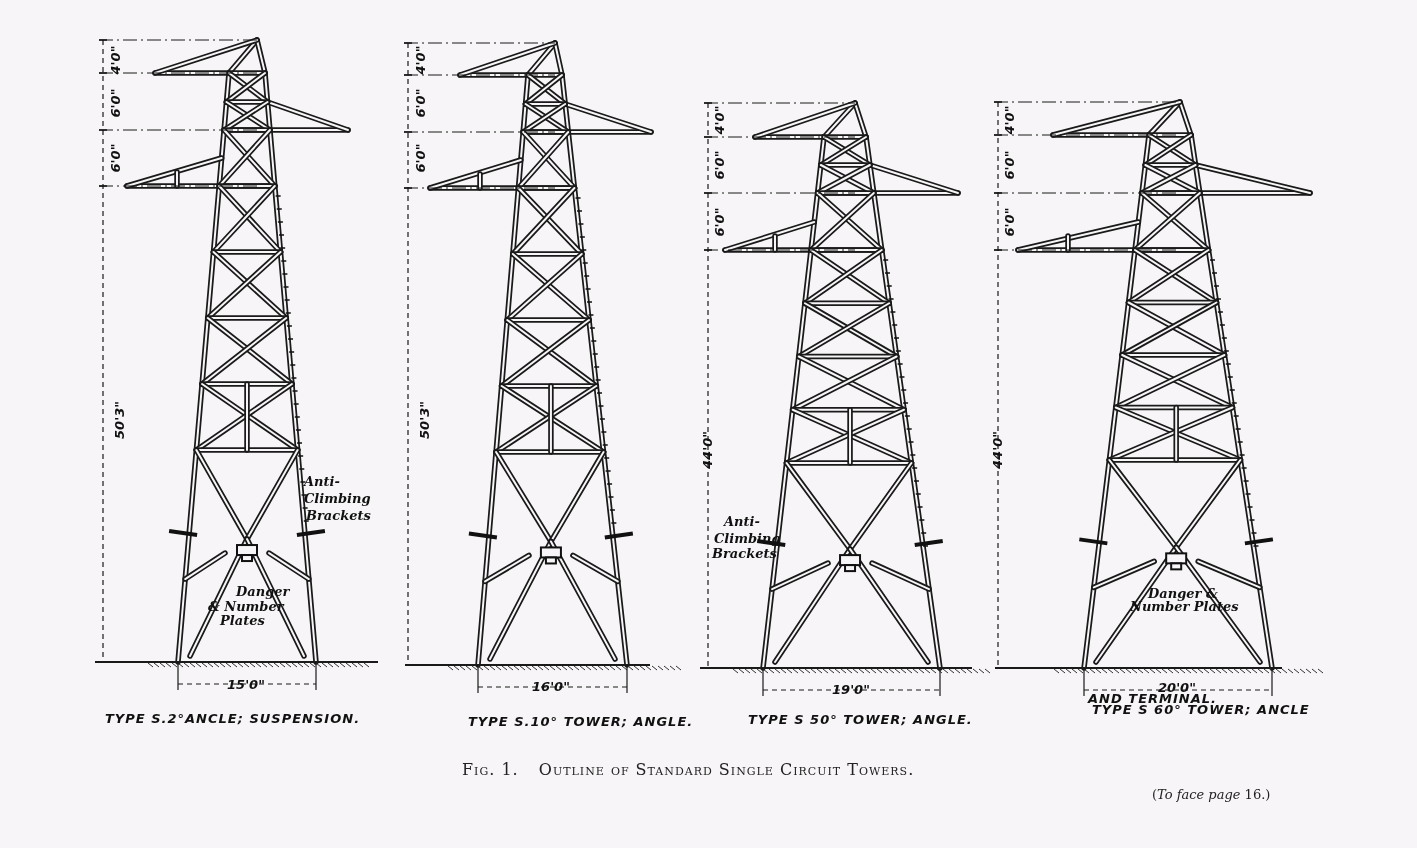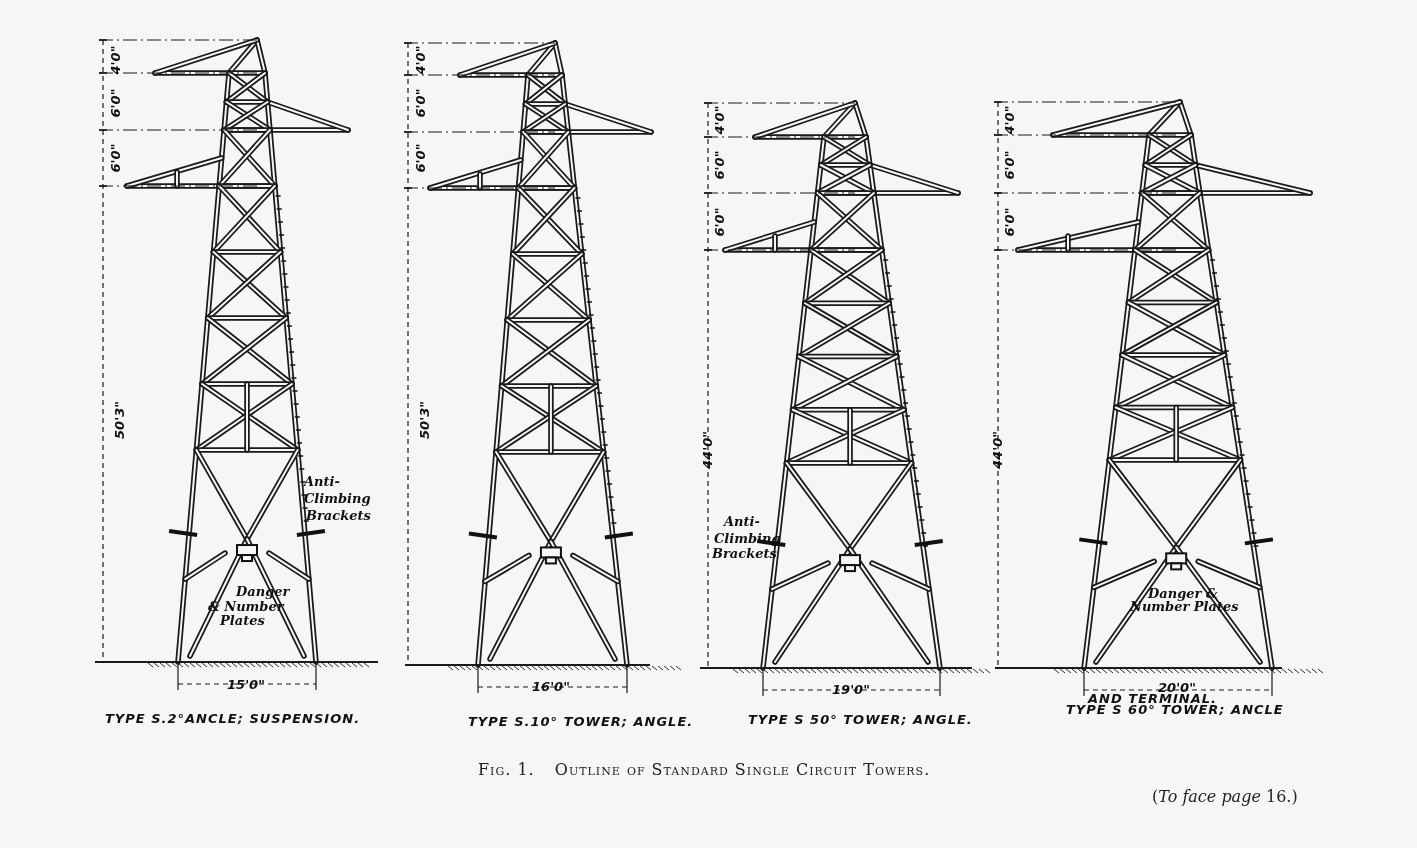--- a/index.html
+++ b/index.html
@@ -28,24 +28,24 @@
     .caption {
       position: absolute; font-family: "DejaVu Sans", sans-serif; font-weight: bold;
       font-style: italic; font-size: 13px; letter-spacing: 1px; color: #111;
       text-align: center; line-height: 14px;
     }
     #fig-title {
       position: absolute; left: 462px; top: 760px;
       font-family: "DejaVu Serif", serif; font-size: 16px; color: #222;
       font-variant: small-caps; letter-spacing: 1px;
     }
-    #fig-title .num { margin-right: 14px; margin-left: 16px; }
+    #fig-title .num { margin-right: 14px; }
     #face-page {
       position: absolute; left: 1152px; top: 787px;
-      font-family: "DejaVu Serif", serif; font-size: 16px; color: #222;
+      font-family: "DejaVu Serif", serif; font-size: 13px; color: #222;
     }
     #face-page .it { font-style: italic; }
   </style>
 </head>
 <body>
 
 <svg id="drawing" viewBox="0 0 1417 848" xmlns="http://www.w3.org/2000/svg">
   <g id="towers-layer">
       <g>
         <line x1="229" y1="73" x2="178" y2="662" class="strut"></line>
@@ -741,21 +741,21 @@
     <text class="dimtext" transform="translate(1002,450) rotate(-90)" text-anchor="middle">44'0"</text>
     <text class="dimtext" x="1177" y="692" text-anchor="middle">20'0"</text>
     <text class="note" x="1148" y="598">Danger &amp;</text>
     <text class="note" x="1130" y="611">Number Plates</text>
   </g>
 </svg>
 
 <div class="caption" style="left:105px; top:712px;">TYPE S.2°ANCLE; SUSPENSION.</div>
 <div class="caption" style="left:468px; top:715px;">TYPE S.10° TOWER; ANGLE.</div>
 <div class="caption" style="left:748px; top:713px;">TYPE S 50° TOWER; ANGLE.</div>
-<div class="caption" style="left:1066px; top:703px;">TYPE S 60° TOWER; ANCLE</div>
+<div class="caption" style="left:1092px; top:703px;">TYPE S 60° TOWER; ANCLE</div>
 <div class="caption" style="left:1088px; top:692px;">AND TERMINAL.</div>
 
 <div id="fig-title">
   <span class="num">Fig. 1.</span>
   <span>Outline of Standard Single Circuit Towers.</span>
 </div>
 <div id="face-page">
   <span>(</span><span class="it">To face page</span>
   <span>16.)</span>
 </div>

